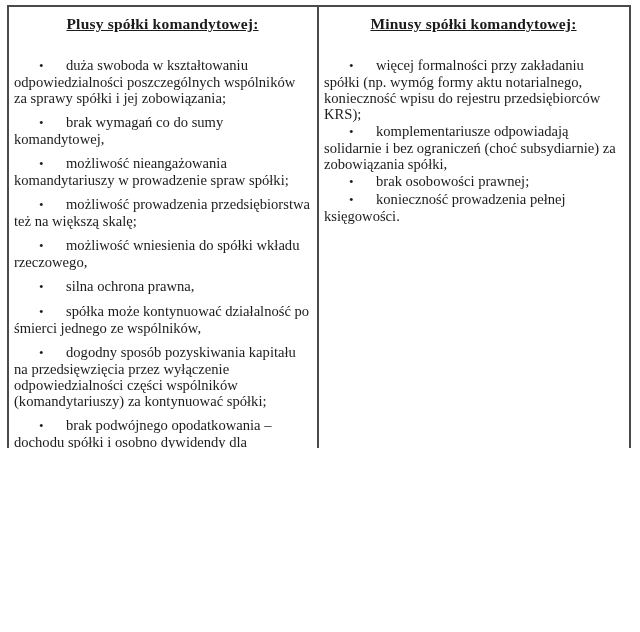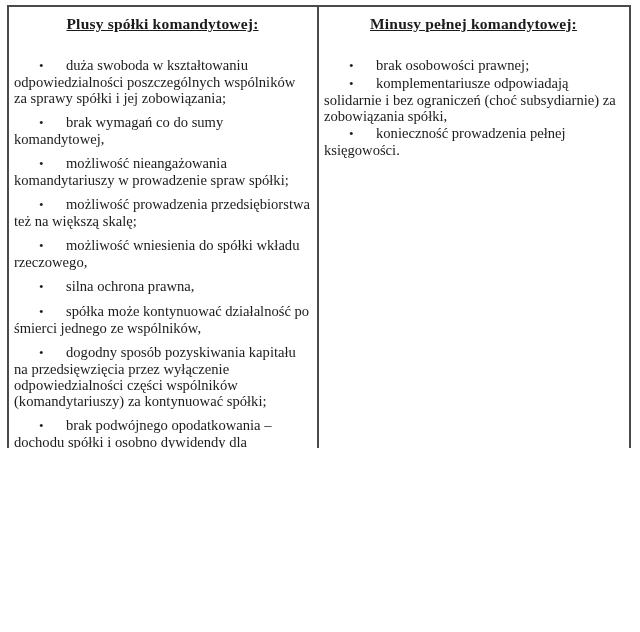--- a/index.html
+++ b/index.html
@@ -77,21 +77,22 @@
       <p class="item"><span class="bullet">•</span><span>możliwość nieangażowania komandytariuszy w prowadzenie spraw spółki;</span></p>
       <p class="item"><span class="bullet">•</span><span>możliwość prowadzenia przedsiębiorstwa też na większą skalę;</span></p>
       <p class="item"><span class="bullet">•</span><span>możliwość wniesienia do spółki wkładu rzeczowego,</span></p>
       <p class="item"><span class="bullet">•</span><span>silna ochrona prawna,</span></p>
       <p class="item"><span class="bullet">•</span><span>spółka może kontynuować działalność po śmierci jednego ze wspólników,</span></p>
       <p class="item"><span class="bullet">•</span><span>dogodny sposób pozyskiwania kapitału na przedsięwzięcia przez wyłączenie odpowiedzialności części wspólników (komandytariuszy) za kontynuować spółki;</span></p>
       <p class="item"><span class="bullet">•</span><span>brak podwójnego opodatkowania – dochodu spółki i osobno dywidendy dla wspólników.</span></p>
     </div>
 
     <div class="col col-right">
-      <div class="col-header">Minusy pełnej komandytowej:</div>
+      <div class="col-header">Minusy spółki komandytowej:</div>
 
+      <p class="item"><span class="bullet">•</span><span>więcej formalności przy zakładaniu spółki (np. wymóg formy aktu notarialnego, konieczność wpisu do rejestru przedsiębiorców KRS);</span></p>
+      <p class="item"><span class="bullet">•</span><span>komplementariusze odpowiadają solidarnie i bez ograniczeń (choć subsydiarnie) za zobowiązania spółki,</span></p>
       <p class="item"><span class="bullet">•</span><span>brak osobowości prawnej;</span></p>
-      <p class="item"><span class="bullet">•</span><span>komplementariusze odpowiadają solidarnie i bez ograniczeń (choć subsydiarnie) za zobowiązania spółki,</span></p>
       <p class="item"><span class="bullet">•</span><span>konieczność prowadzenia pełnej księgowości.</span></p>
     </div>
 
   </div>
 </div>
 
 </body></html>

